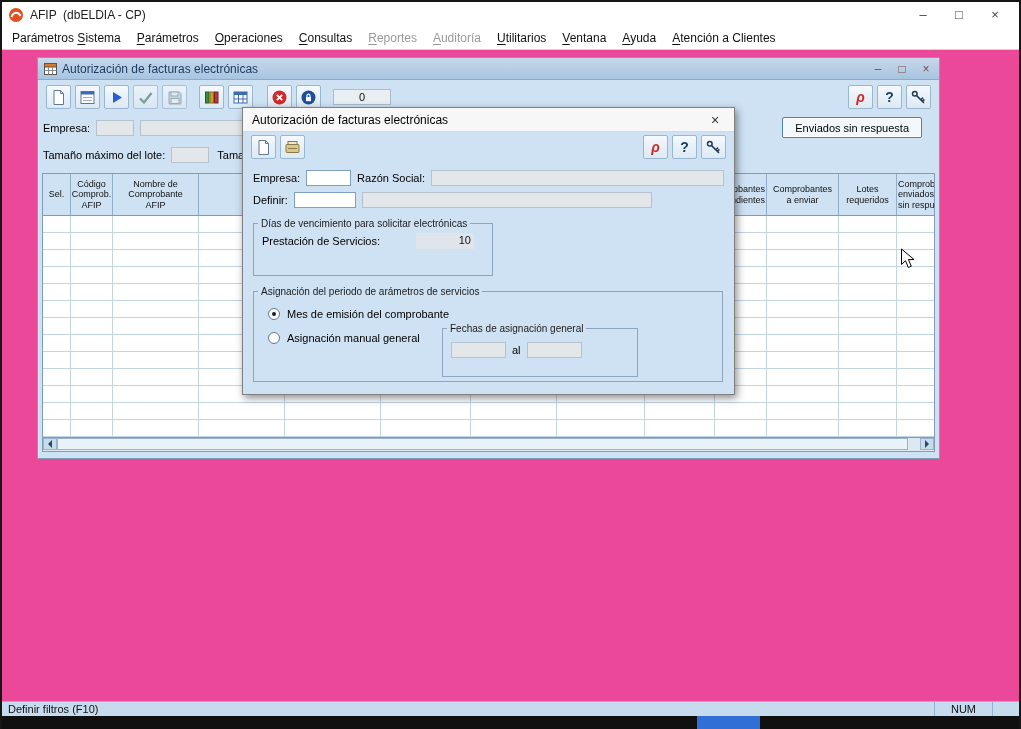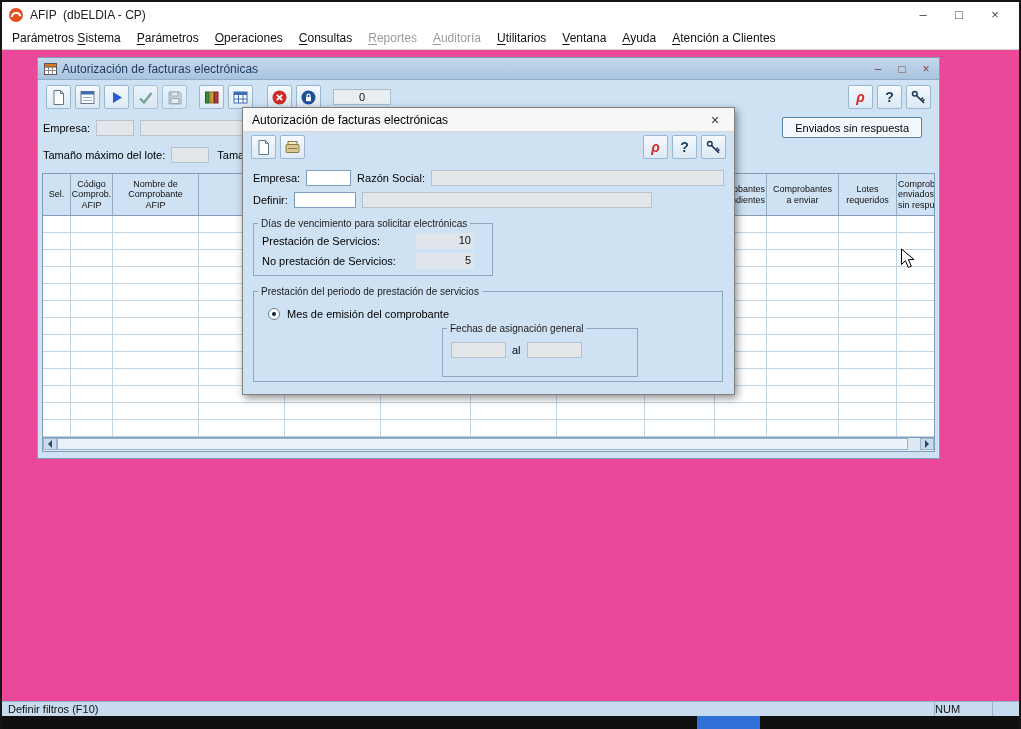--- a/index.html
+++ b/index.html
@@ -97,21 +97,21 @@
   .radio-row { display:flex; align-items:center; gap:7px; margin:10px 0 0 14px; height:14px; }
   .radio { width:12px; height:12px; border-radius:50%; background:#fff; border:1px solid #5a7a96; position:relative; flex:none; }
   .radio.checked::after { content:""; position:absolute; left:3px; top:3px; width:4px; height:4px; border-radius:50%; background:#10202e; }
   .fs3 { position:absolute; left:188px; top:26px; width:196px; height:54px; margin:0; }
   .fs3 .fs-row { margin-top:8px; padding:0 8px; gap:6px; }
 
   
   .statusbar { height:15px; display:flex; background:var(--status-bg,#c7dbee); border-top:1px solid #96b2cc; font-size:11px; }
   .sb-panel { line-height:14px; }
   .sb-panel.main { flex:1; padding-left:6px; border-right:1px solid #96b2cc; }
-  .sb-panel.num { width:58px; border-right:1px solid #96b2cc; }
+  .sb-panel.num { width:58px; text-align:center; border-right:1px solid #96b2cc; }
   .sb-panel.tail { width:26px; }
   .bottom-strip { height:13px; background:#101010; position:relative; }
   .taskbar-peek { position:absolute; left:695px; top:0; width:63px; height:13px; background:var(--taskbar-blue,#2f6fd6); }
 
   .cursor { position:absolute; left:898px; top:198px; width:16px; height:22px; z-index:50; pointer-events:none; }
 </style>
 </head>
 <body>
 
 <div class="app">
@@ -534,31 +534,31 @@
         <span class="input lit w62"></span>
         <span class="input dis w290"></span>
       </div>
 
       <fieldset class="fs fs1">
         <legend>Días de vencimiento para solicitar electrónicas</legend>
         <div class="fs-row">
           <span class="lbl">Prestación de Servicios:</span>
           <span class="input val">10</span>
         </div>
-        <div class="fs-row">
-          <span class="lbl">No prestación de Servicios:</span>
-          <span class="input val">5</span>
-        </div>
       </fieldset>
 
       <fieldset class="fs fs2">
-        <legend>Prestación del periodo de prestación de servicios</legend>
+        <legend>Asignación del periodo de arámetros de servicios</legend>
         <div class="radio-row">
           <span class="radio checked"></span>
           <span class="lbl">Mes de emisión del comprobante</span>
+        </div>
+        <div class="radio-row">
+          <span class="radio"></span>
+          <span class="lbl">Asignación manual general</span>
         </div>
         <fieldset class="fs fs3">
           <legend>Fechas de asignación general</legend>
           <div class="fs-row">
             <span class="input dis w55"></span>
             <span class="lbl">al</span>
             <span class="input dis w55"></span>
           </div>
         </fieldset>
       </fieldset>

